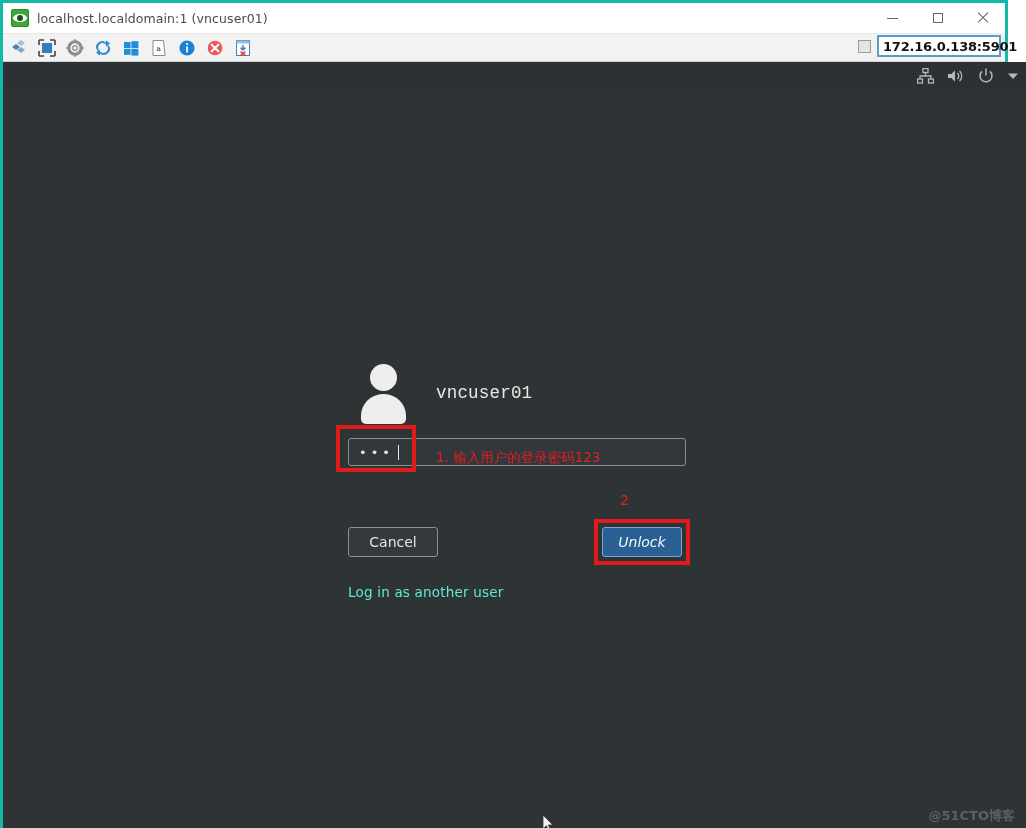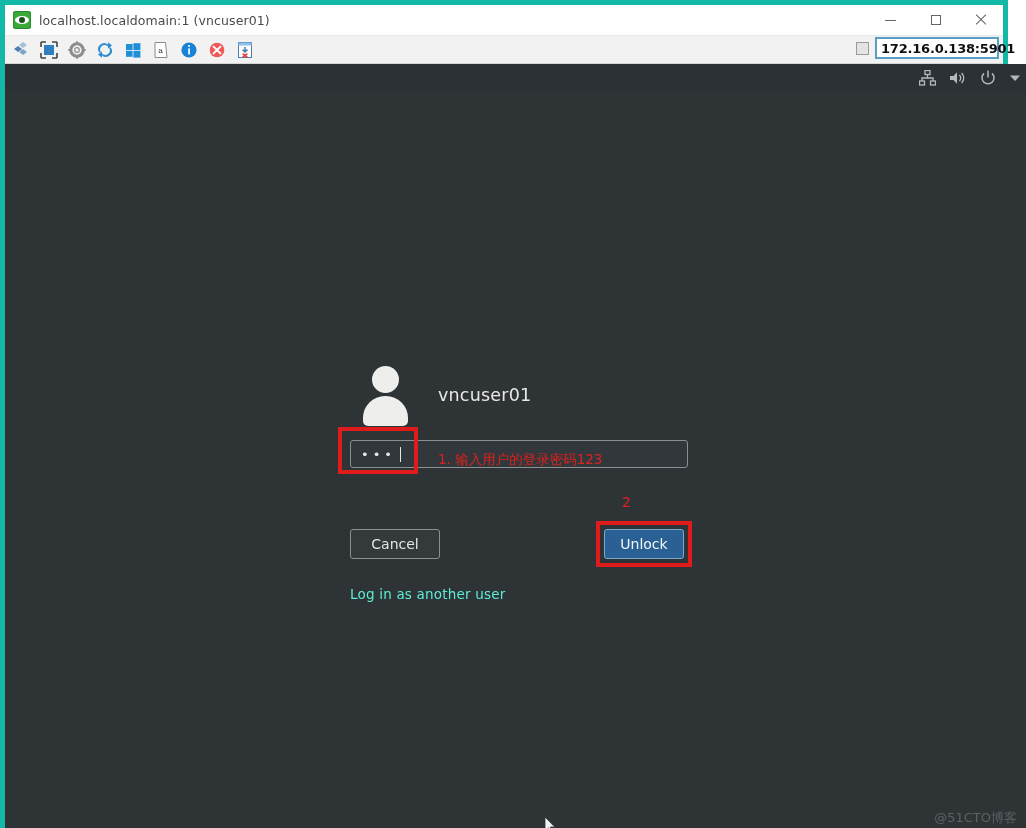--- a/index.html
+++ b/index.html
@@ -12,21 +12,21 @@
     height: 828px;
     font-family: "DejaVu Sans", "Liberation Sans", sans-serif;
     overflow: hidden;
   }
   .app-window {
     position: relative;
     width: 1008px;
     height: 828px;
     background: #f0f0f0;
     box-sizing: border-box;
-    border: 5px solid #14b8a6;
+    border: 3px solid #14b8a6;
   }
 
   
   .titlebar {
     position: relative;
     height: 30px;
     background: #ffffff;
     display: flex;
     align-items: center;
     border-bottom: 1px solid #e8e8e8;
@@ -198,20 +198,21 @@
     left: 2px; top: 32px;
     width: 45px; height: 30px;
     border-radius: 22px 22px 5px 5px;
     background: #eeeeec;
   }
   .user-name {
     margin-left: 29px;
     font-size: 17.5px;
     color: #e8e8e6;
     letter-spacing: 0.2px;
+    font-family: Liberation Mono, monospace;
   }
 
   .pw-label {
     margin-top: 18px;
     font-size: 14.5px;
     color: #d3d7cf;
     letter-spacing: 0.2px;
   }
   .pw-row {
     position: relative;
@@ -286,20 +287,21 @@
     border: 1px solid #8a8f8f;
     color: #e4e4e2;
   }
   .btn-unlock {
     left: 254px;
     top: 0;
     width: 80px;
     background: #2a6094;
     border: 1px solid #79a9cd;
     color: #f2f6f8;
+    font-style: italic;
   }
   .annot-box-unlock {
     position: absolute;
     left: 246px;
     top: -8px;
     width: 96px;
     height: 46px;
     border: 4px solid #e01b1b;
     box-sizing: border-box;
     pointer-events: none;
@@ -317,20 +319,21 @@
     color: #5eead4;
     letter-spacing: 0.2px;
   }
 
   .watermark {
     position: absolute;
     right: 14px;
     bottom: 6px;
     font-size: 13px;
     color: #5a6163;
+    font-weight: bold;
   }
   .cursor-arrow {
     position: absolute;
     left: 540px;
     top: 812px;
     width: 12px;
     height: 18px;
   }
 </style>
 </head>

